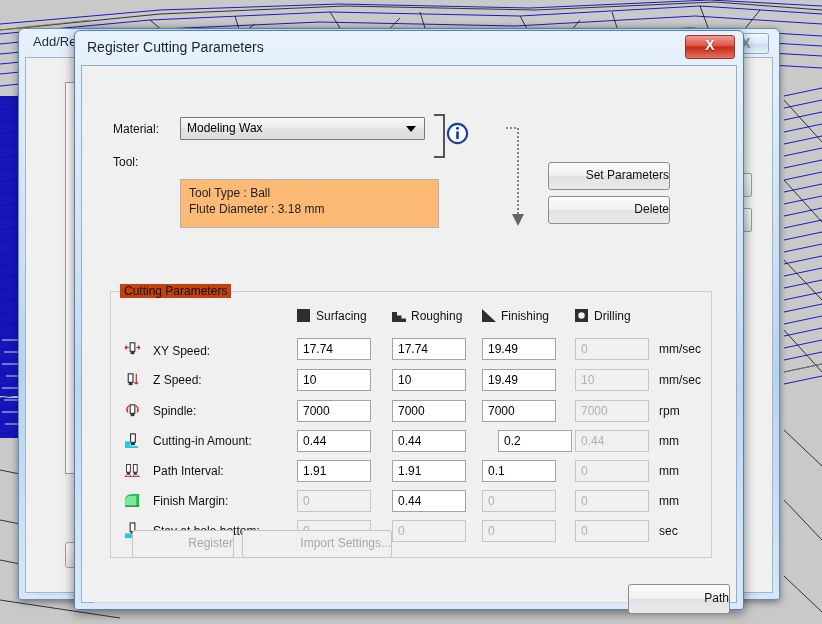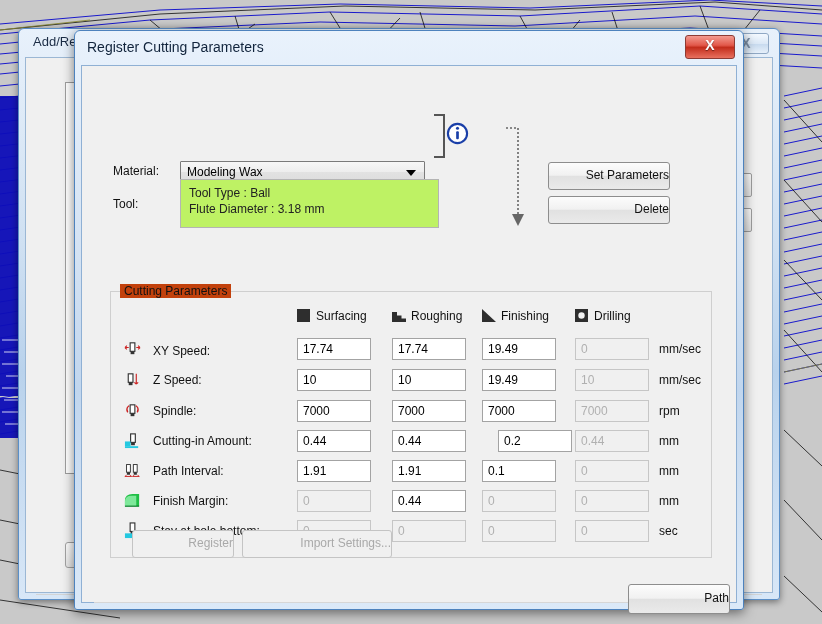--- a/index.html
+++ b/index.html
@@ -85,40 +85,39 @@
   .dlg .closebtn .x{
     position:absolute;left:0;right:0;top:1px;text-align:center;
     color:#fff;font-size:14px;font-weight:bold;text-shadow:0 1px 1px rgba(0,0,0,.45);
   }
   .dlg .client{
     position:absolute;left:6px;top:34px;right:6px;bottom:6px;
     background:#f0f0f0;border:1px solid #8fb0d4;
   }
 
   
-  .lbl{position:absolute;font-size:12px;color:#111;margin-top:42px;}
+  .lbl{position:absolute;font-size:12px;color:#111;}
   .combo{
     position:absolute;height:21px;border:1px solid #7a7a7a;border-radius:1px;
     background:linear-gradient(180deg,#f7f7f7 0%,#ededed 48%,#e2e2e2 49%,#dcdcdc 100%);
     cursor:pointer;
-    margin-top:44px;
   }
   .combo .txt{position:absolute;left:6px;top:3px;font-size:12px;color:#000;}
   .combo .arrow{
     position:absolute;right:8px;top:8px;width:0;height:0;
     border-left:5px solid transparent;border-right:5px solid transparent;border-top:6px solid #000;
   }
   .bracket{
     position:absolute;left:430px;top:80px;width:9px;height:40px;
     border:2px solid #555;border-left:none;
   }
   .infoicon{position:absolute;left:441px;top:88px;width:23px;height:23px;}
   .toolinfo{
     position:absolute;left:172px;top:145px;width:257px;height:47px;
-    background:#bef264;border:1px solid #b4b4b4;
+    background:#fdba74;border:1px solid #b4b4b4;
   }
   .toolinfo div{position:absolute;left:8px;font-size:12px;color:#222;}
 
   
   .dotarrow{position:absolute;left:498px;top:88px;width:30px;height:105px;}
 
   .pbtn{
     position:absolute;height:26px;border:1px solid #8d8d8d;border-radius:3px;
     background:linear-gradient(180deg,#fcfcfc 0%,#f1f1f1 47%,#e1e1e1 51%,#eaeaea 100%);
     font-size:12px;color:#111;text-align:right;line-height:25px;cursor:pointer;

